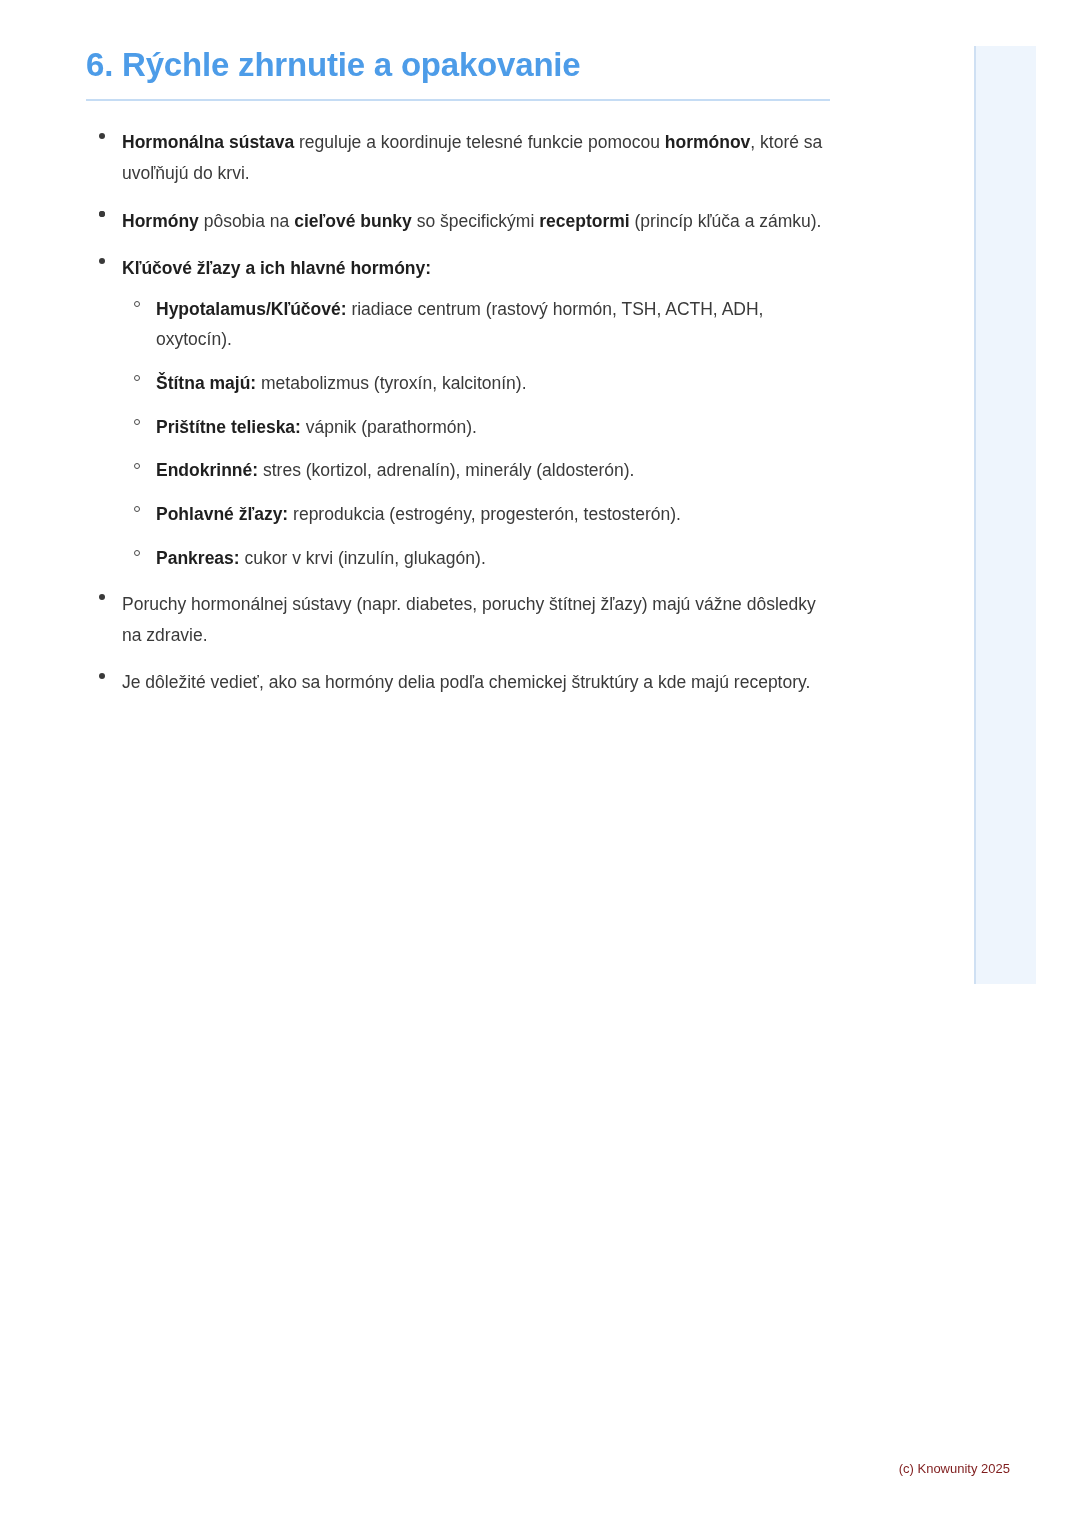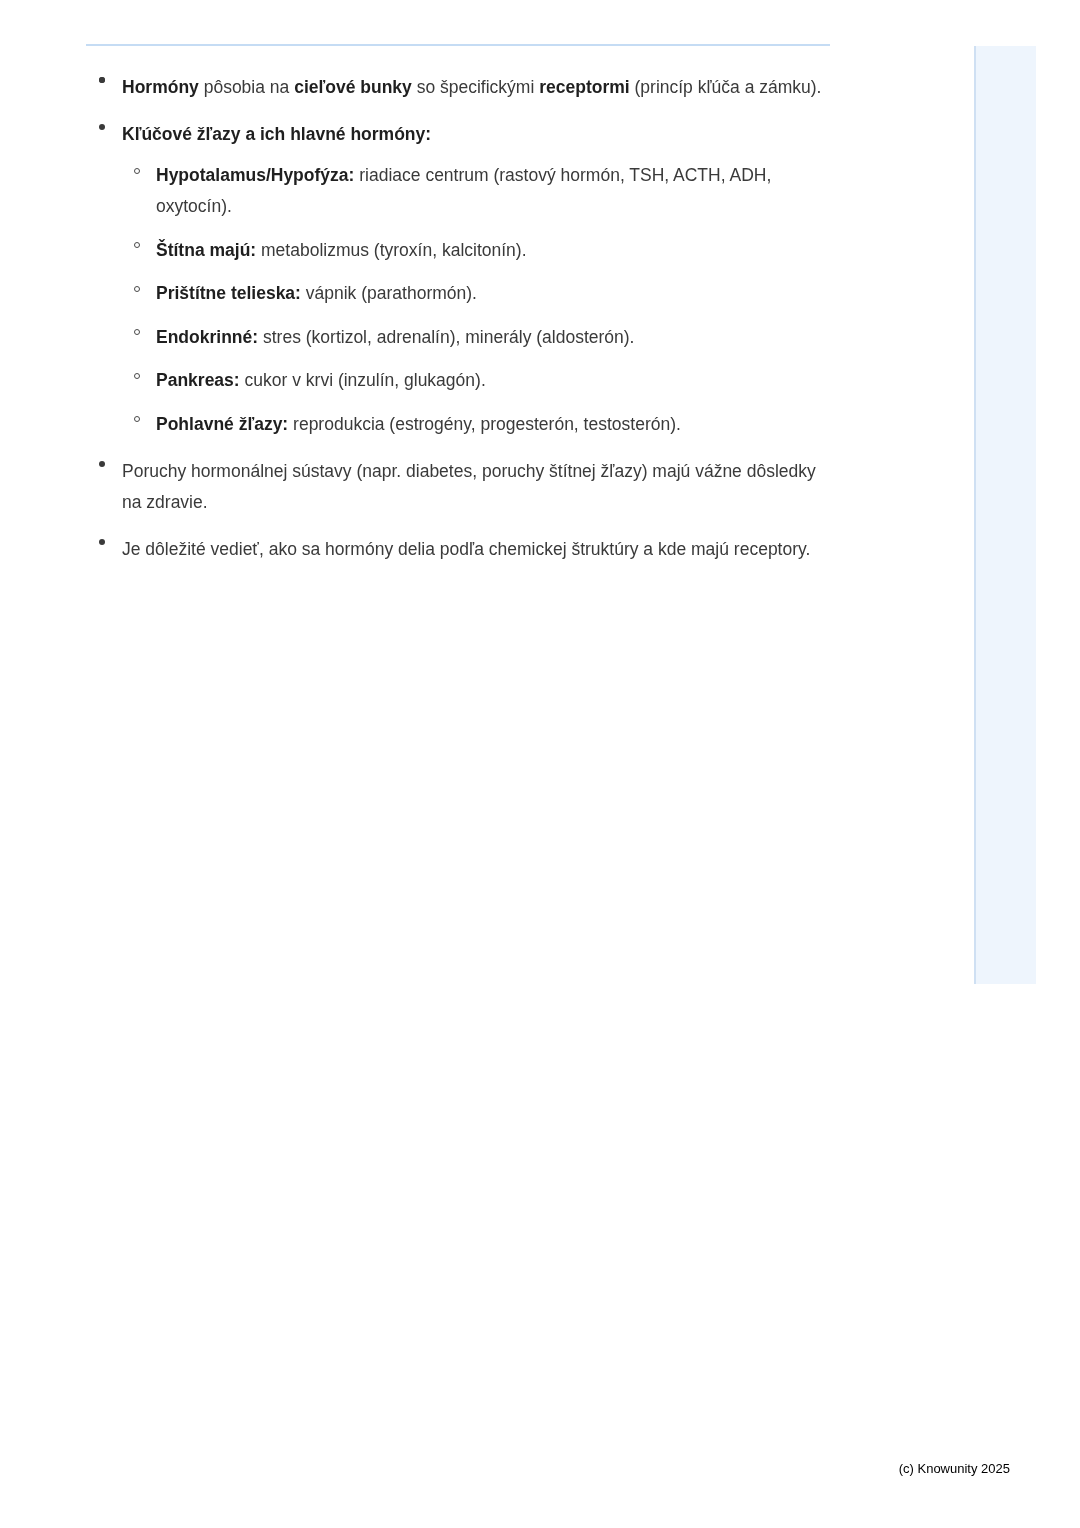--- a/index.html
+++ b/index.html
@@ -99,43 +99,45 @@
   }
   b, strong {
     font-weight: bold;
     color: #1f1f1f;
   }
   .footer {
     position: absolute;
     right: 70px;
     bottom: 52px;
     font-size: 13px;
-    color: #000000;
+    color: #7f1d1d;
   }
 </style>
 </head>
 <body>
 
 <div class="page">
 
   <div class="side-bar"></div>
 
   <div class="content">
+    <h1 class="doc-title">6. Rýchle zhrnutie a opakovanie</h1>
     <div class="title-rule"></div>
 
     <ul class="level1" id="bullet-list">
+        <li><span class="bullet"></span><span><strong>Hormonálna sústava</strong><span> reguluje a koordinuje telesné funkcie pomocou </span><strong>hormónov</strong><span>, ktoré sa uvoľňujú do krvi.</span></span></li>
         <li><span class="bullet"></span></li>
         <li><span class="bullet"></span><span><strong>Hormóny</strong><span> pôsobia na </span><strong>cieľové bunky</strong><span> so špecifickými </span><strong>receptormi</strong><span> (princíp kľúča a zámku).</span></span></li>
         <li><span class="bullet"></span><span><strong>Kľúčové žľazy a ich hlavné hormóny:</strong></span><ul class="level2">
-            <li><span class="bullet-hollow"></span><span><strong>Hypotalamus/Hypofýza:</strong><span> riadiace centrum (rastový hormón, TSH, ACTH, ADH, oxytocín).</span></span></li>
+            <li><span class="bullet-hollow"></span><span><strong>Hypotalamus/Kľúčové:</strong><span> riadiace centrum (rastový hormón, TSH, ACTH, ADH, oxytocín).</span></span></li>
             <li><span class="bullet-hollow"></span><span><strong>Štítna majú:</strong><span> metabolizmus (tyroxín, kalcitonín).</span></span></li>
             <li><span class="bullet-hollow"></span><span><strong>Prištítne telieska:</strong><span> vápnik (parathormón).</span></span></li>
             <li><span class="bullet-hollow"></span><span><strong>Endokrinné:</strong><span> stres (kortizol, adrenalín), minerály (aldosterón).</span></span></li>
+            <li><span class="bullet-hollow"></span><span><strong>Pohlavné žľazy:</strong><span> reprodukcia (estrogény, progesterón, testosterón).</span></span></li>
             <li><span class="bullet-hollow"></span><span><strong>Pankreas:</strong><span> cukor v krvi (inzulín, glukagón).</span></span></li>
-            <li><span class="bullet-hollow"></span><span><strong>Pohlavné žľazy:</strong><span> reprodukcia (estrogény, progesterón, testosterón).</span></span></li>
           </ul></li>
         <li><span class="bullet"></span><span><span>Poruchy hormonálnej sústavy (napr. diabetes, poruchy štítnej žľazy) majú vážne dôsledky na zdravie.</span></span></li>
         <li><span class="bullet"></span><span><span>Je dôležité vedieť, ako sa hormóny delia podľa chemickej štruktúry a kde majú receptory.</span></span></li>
       </ul>
   </div>
 
   <div class="footer">(c) Knowunity 2025</div>
 </div>
 
 </body></html>

